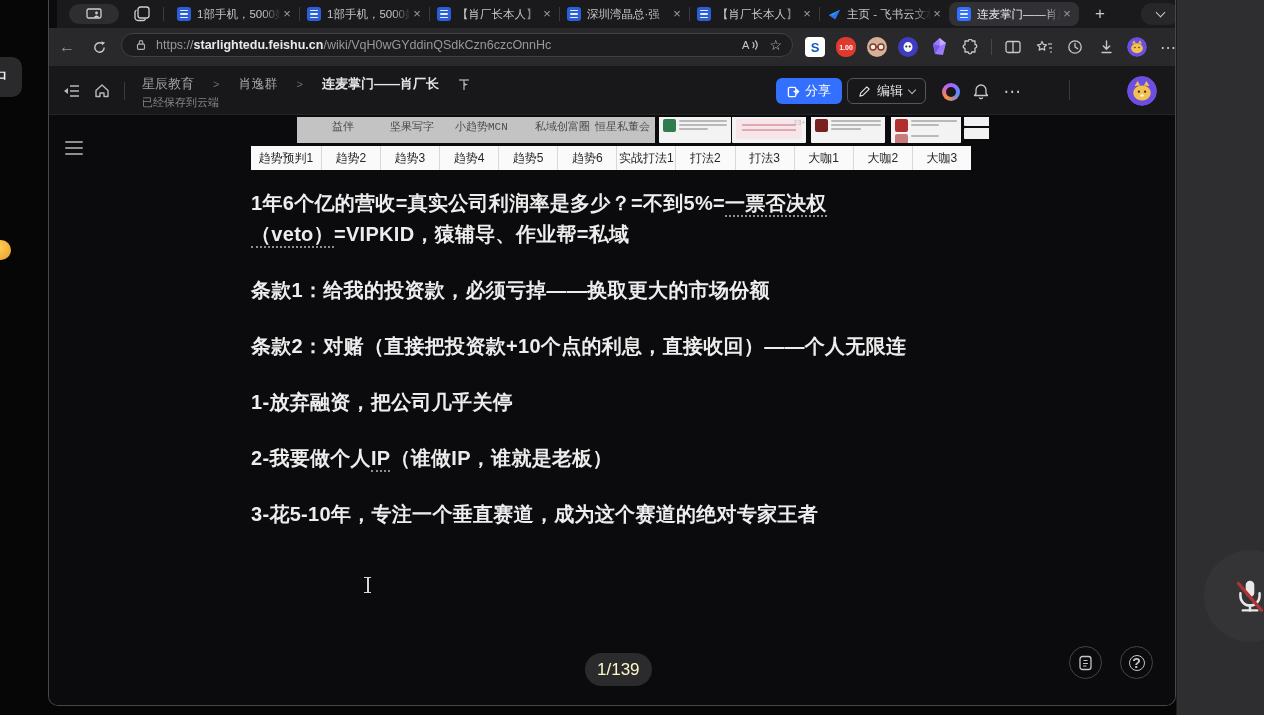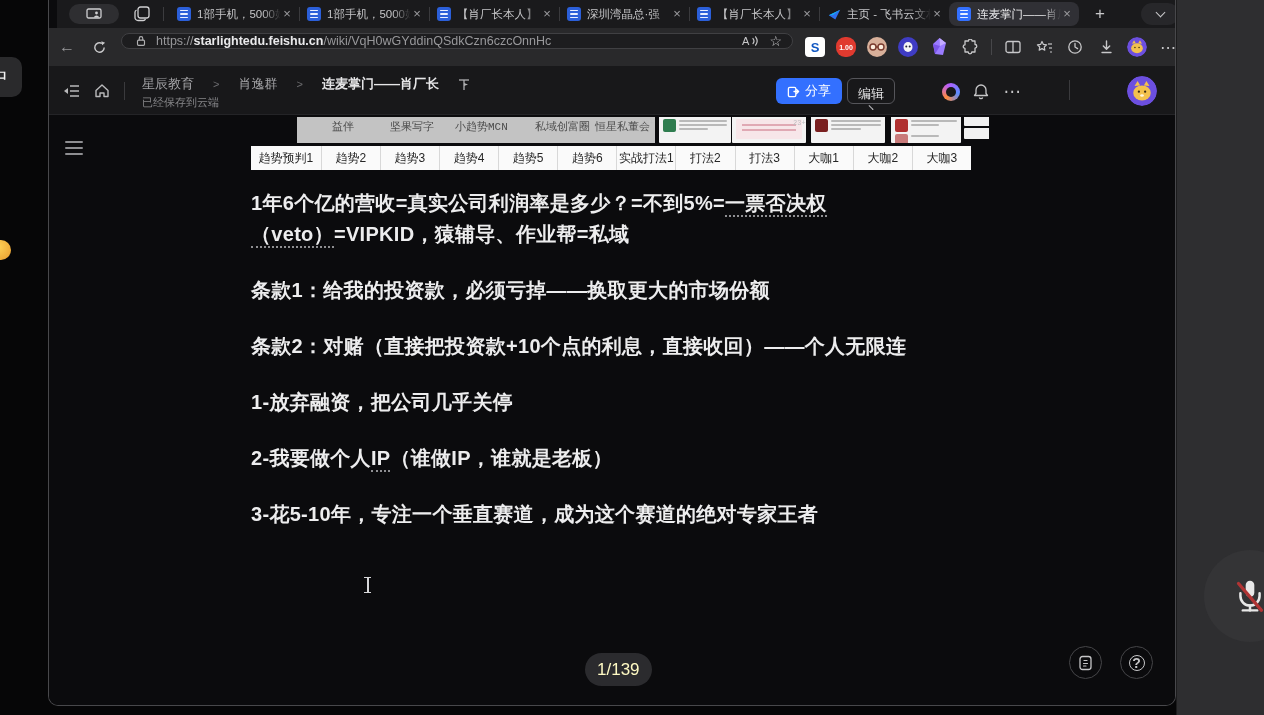--- a/index.html
+++ b/index.html
@@ -40,21 +40,21 @@
   .tab.active .tab-title{color:#ececee;}
   .tab-close{flex:0 0 12px;font-size:13px;line-height:12px;color:#9d9da0;text-align:center;cursor:pointer;}
   .new-tab{width:26px;height:24px;margin-left:8px;color:#c9c9cb;font-size:17px;line-height:24px;text-align:center;cursor:pointer;}
   .tab-dropdown{position:absolute;left:1084px;top:3px;width:38px;height:22px;background:#27272a;border-radius:11px;
                 display:flex;align-items:center;justify-content:center;cursor:pointer;}
   .chev{width:7px;height:7px;border-right:1.6px solid #c9c9cb;border-bottom:1.6px solid #c9c9cb;transform:rotate(45deg);margin-top:-4px;}
 
   
   .toolbar{position:absolute;left:0;top:28px;width:100%;height:38px;background:#29292b;}
   .nav-btn{position:absolute;top:0;height:38px;width:28px;display:flex;align-items:center;justify-content:center;cursor:pointer;}
-  .url-pill{position:absolute;left:72px;top:5px;width:672px;height:16px;background:#1d1d1f;border:1px solid #404043;border-radius:14px;
+  .url-pill{position:absolute;left:72px;top:5px;width:672px;height:24px;background:#1d1d1f;border:1px solid #404043;border-radius:14px;
             display:flex;align-items:center;padding:0 10px 0 12px;}
   .url-text{flex:1;font-size:12.5px;color:#98989b;white-space:nowrap;overflow:hidden;margin-left:8px;}
   .url-text b{color:#e9e9eb;font-weight:bold;}
   .pill-right{display:flex;align-items:center;gap:10px;}
   .ext-row{position:absolute;left:756px;top:0;height:38px;display:flex;align-items:center;gap:11px;}
   .ext{width:20px;height:20px;display:flex;align-items:center;justify-content:center;border-radius:4px;font-weight:bold;cursor:pointer;}
   .tb-divider{width:1px;height:16px;background:#47474a;}
   .tb-icon{width:20px;height:20px;display:flex;align-items:center;justify-content:center;cursor:pointer;color:#c8c8ca;}
   .avatar{border-radius:50%;overflow:hidden;cursor:pointer;}
 
@@ -63,21 +63,21 @@
   .fs-left-icons{position:absolute;left:14px;top:0;height:49px;display:flex;align-items:center;gap:14px;}
   .fs-divider{width:1px;height:18px;background:#3a3a3d;}
   .breadcrumb{position:absolute;left:93px;top:9px;display:flex;align-items:center;gap:19px;font-size:13px;color:#a4a4a7;white-space:nowrap;}
   .breadcrumb .crumb{cursor:pointer;}
   .breadcrumb .cur{color:#e6e6e8;font-weight:bold;}
   .breadcrumb .sep{color:#6c6c6f;font-size:11px;}
   .save-status{position:absolute;left:93px;top:29px;font-size:11px;color:#87878a;}
   .btn-share{position:absolute;left:727px;top:12px;height:26px;padding:0 11px;background:var(--accent,#3370ff);border-radius:6px;
              display:flex;align-items:center;gap:5px;color:#fff;font-size:13px;cursor:pointer;}
   .btn-edit{position:absolute;left:798px;top:12px;height:26px;padding:0 10px;border:1px solid #55555a;border-radius:6px;
-            display:flex;align-items:center;gap:6px;color:#e4e4e6;font-size:13px;cursor:pointer;background:transparent;flex-direction:column;}
+            display:flex;align-items:center;gap:6px;color:#e4e4e6;font-size:13px;cursor:pointer;background:transparent;}
   .btn-edit .chev{border-color:#b9b9bc;margin-top:-2px;width:6px;height:6px;}
   .presence-ring{position:absolute;left:893px;top:17px;width:18px;height:18px;border-radius:50%;cursor:pointer;
                  background:conic-gradient(from 220deg,#ff8a3d,#b65cff,#5b8cff,#ff8a3d);}
   .presence-ring::after{content:"";position:absolute;inset:4px;border-radius:50%;background:#18181a;}
   .hdr-icon{position:absolute;top:14px;width:22px;height:22px;display:flex;align-items:center;justify-content:center;color:#c6c6c8;cursor:pointer;}
   .hdr-divider{position:absolute;left:1020px;top:14px;width:1px;height:20px;background:#3a3a3d;}
 
   
   .doc-area{position:absolute;left:0;top:115px;width:100%;height:591px;background:#0b0b0d;}
   .outline-toggle{position:absolute;left:16px;top:26px;width:18px;height:14px;display:flex;flex-direction:column;justify-content:space-between;cursor:pointer;}

